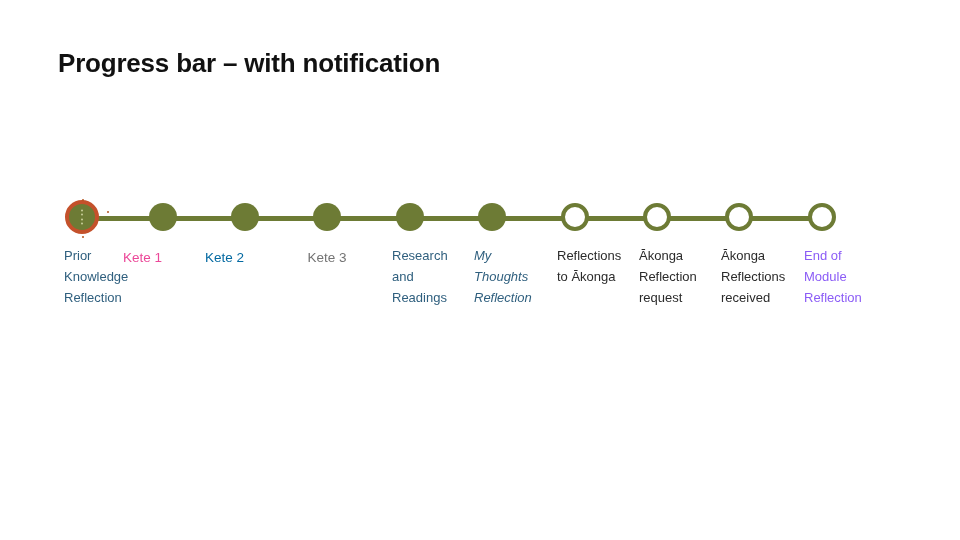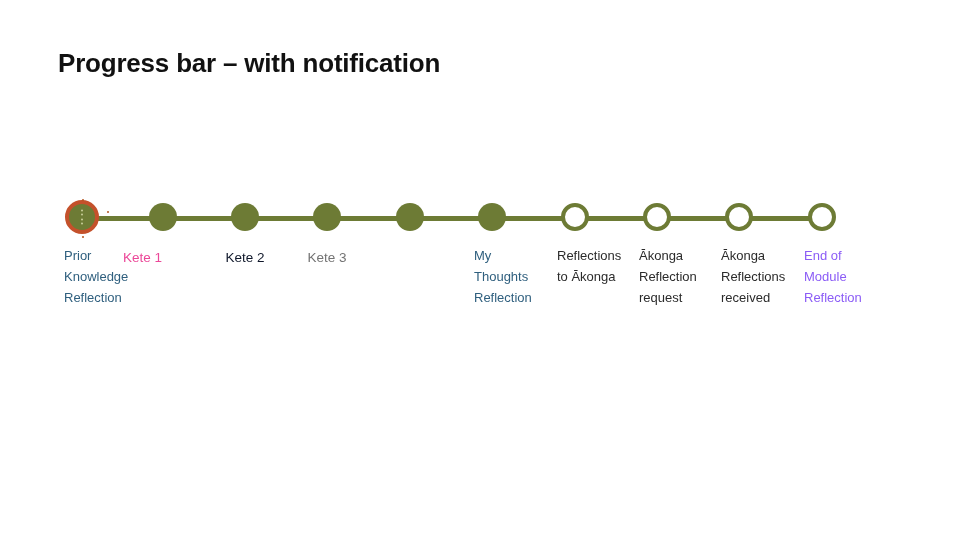--- a/index.html
+++ b/index.html
@@ -154,26 +154,29 @@
         <span class="notif-spark" style="left: 13px; top: -5px;"></span>
         <span class="notif-spark" style="left: 13px; top: 32px;"></span>
         <span class="notif-spark" style="left: 38px; top: 7px;"></span>
       </div>
       <div class="step-label" style="color: rgb(47, 95, 126); left: 64px; width: 74px;">Prior
 Knowledge
 Reflection</div>
       <div class="node done" style="left: 149px; background: rgb(109, 123, 53);"></div>
       <div class="step-label kete" style="color: #ec4899; left: 123px; width: 80px; text-align: left;">Kete 1</div>
       <div class="node done" style="left: 231px; background: rgb(109, 123, 53);"></div>
-      <div class="step-label kete" style="color: #0f172a; left: 205px; width: 80px; text-align: center;">Kete 2</div>
+      <div class="step-label kete" style="color: #0369a1; left: 205px; width: 80px; text-align: left;">Kete 2</div>
       <div class="node done" style="left: 313px; background: rgb(109, 123, 53);"></div>
       <div class="step-label kete" style="color: #737373; left: 287px; width: 80px; text-align: center;">Kete 3</div>
       <div class="node done" style="left: 396px; background: rgb(109, 123, 53);"></div>
+      <div class="step-label" style="color: rgb(47, 95, 126); left: 392px; width: 74px;">Research
+and
+Readings</div>
       <div class="node done" style="left: 478px; background: rgb(109, 123, 53);"></div>
-      <div class="step-label" style="color: rgb(47, 95, 126); left: 474px; width: 74px;">My
+      <div class="step-label" style="color: rgb(47, 95, 126); left: 474px; width: 74px; font-style: italic;">My
 Thoughts
 Reflection</div>
       <div class="node todo" style="left: 561px; border-color: rgb(109, 123, 53);"></div>
       <div class="step-label dark" style="color: rgb(43, 43, 43); left: 557px; width: 74px;">Reflections
 to Ākonga</div>
       <div class="node todo" style="left: 643px; border-color: rgb(109, 123, 53);"></div>
       <div class="step-label dark" style="color: rgb(43, 43, 43); left: 639px; width: 74px;">Ākonga
 Reflection
 request</div>
       <div class="node todo" style="left: 725px; border-color: rgb(109, 123, 53);"></div>

